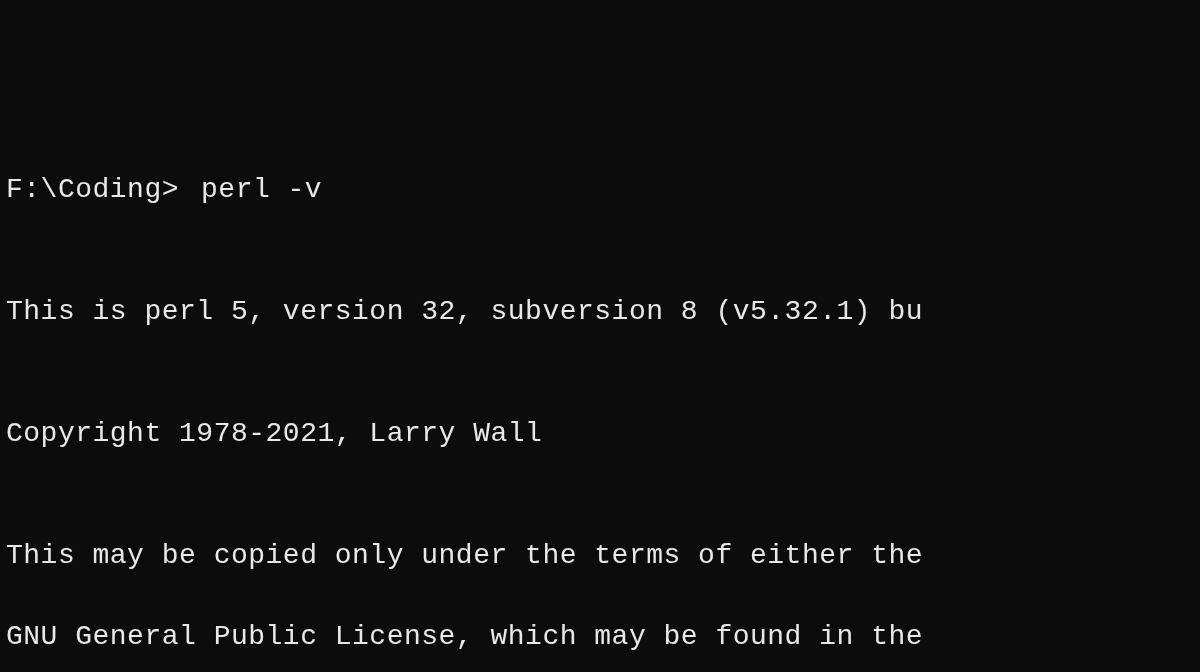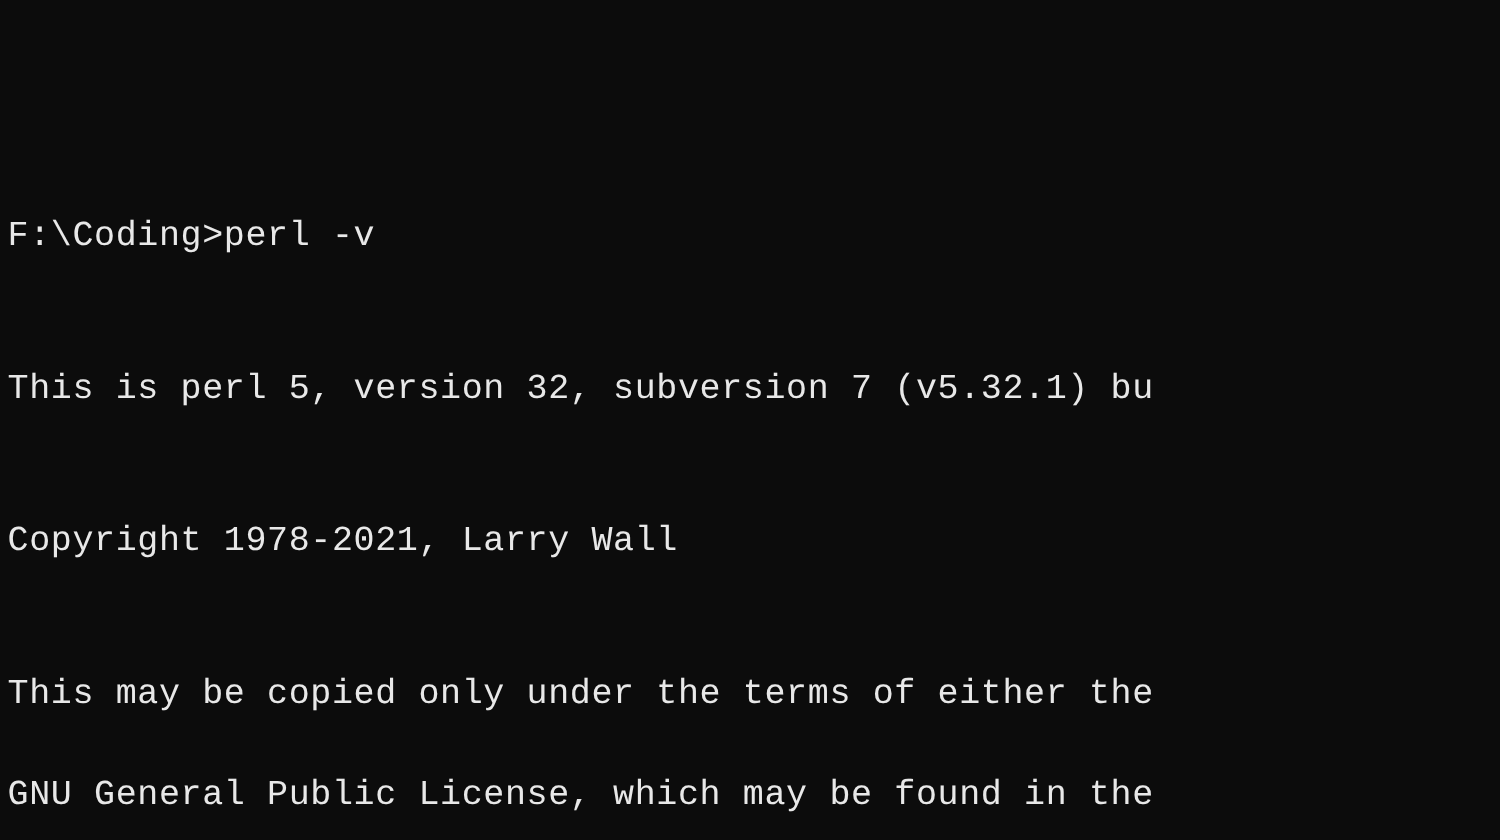--- a/index.html
+++ b/index.html
@@ -15,39 +15,40 @@
       line-height: 1.45;
       padding: 8px 6px;
       width: 1200px;
       height: 672px;
       overflow: hidden;
       white-space: pre;
       letter-spacing: 0.5px;
     }
     .line {
       display: block;
+      gap: 22px;
     }
     .prompt-line {
       display: flex;
     }
     .prompt {
       display: inline;
     }
     .cmd {
       display: inline;
     }
   </style>
 </head>
 <body>
 
 
 
 <span class="line prompt-line"><span class="prompt">F:\Coding&gt;</span><span class="cmd">perl -v</span></span>
 <span class="line"></span>
-<span class="line">This is perl 5, version 32, subversion 7 (v5.32.1) bu</span>
+<span class="line">This is perl 5, version 32, subversion 8 (v5.32.1) bu</span>
 <span class="line"></span>
 <span class="line">Copyright 1978-2021, Larry Wall</span>
 <span class="line"></span>
 <span class="line">This may be copied only under the terms of either the</span>
 <span class="line">GNU General Public License, which may be found in the</span>
 <span class="line"></span>
 
 
 
 <span class="line"></span>

